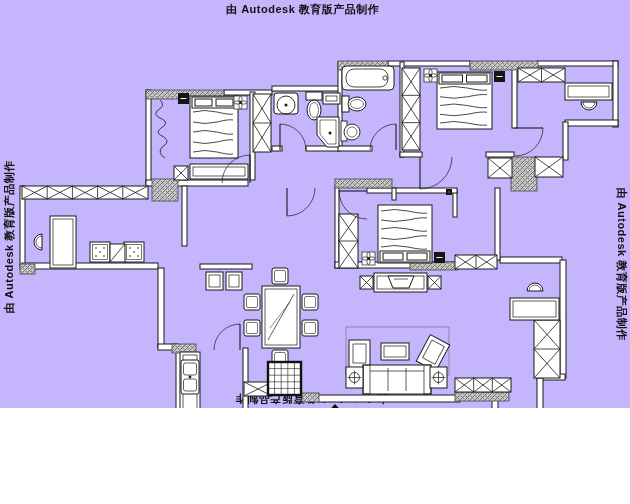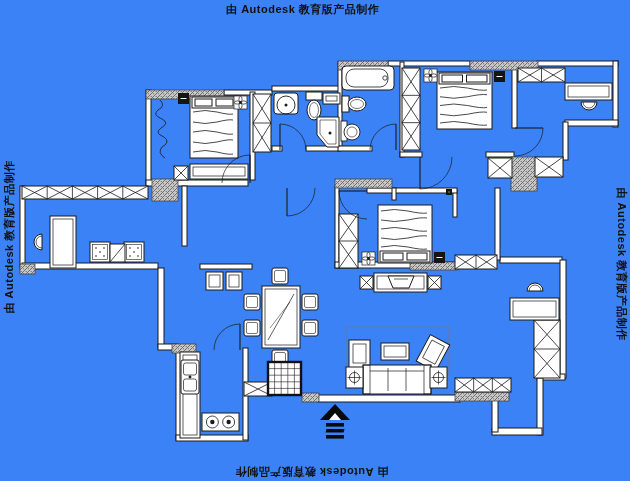--- a/index.html
+++ b/index.html
@@ -1,16 +1,16 @@
 <!DOCTYPE html>
 <html><head>
 <meta charset="utf-8">
 <style>
   html,body{margin:0;padding:0;background:#fff;}
-  #stage{position:relative;width:630px;height:481px;background:#3b82f6;overflow:hidden;
+  #stage{position:relative;width:630px;height:408px;background:#c4b5fd;overflow:hidden;
          font-family:"Liberation Sans",sans-serif;}
   .wm{position:absolute;color:#111;font-size:11px;font-weight:700;white-space:nowrap;
       letter-spacing:.5px;}
   .wm-top{top:2px;left:50%;transform:translateX(-58%);}
   .wm-bottom{bottom:2px;left:50%;transform:translateX(-52%) rotate(180deg);}
   .wm-left{left:-64px;top:236px;transform:rotate(-90deg);transform-origin:center;position:absolute;width:140px;text-align:center;}
   .wm-left{left:-61px;}
   .wm-right{right:-61px;top:250px;transform:rotate(90deg);transform-origin:center;position:absolute;width:140px;text-align:center;}
   svg{position:absolute;top:0;left:0;}
 </style>

